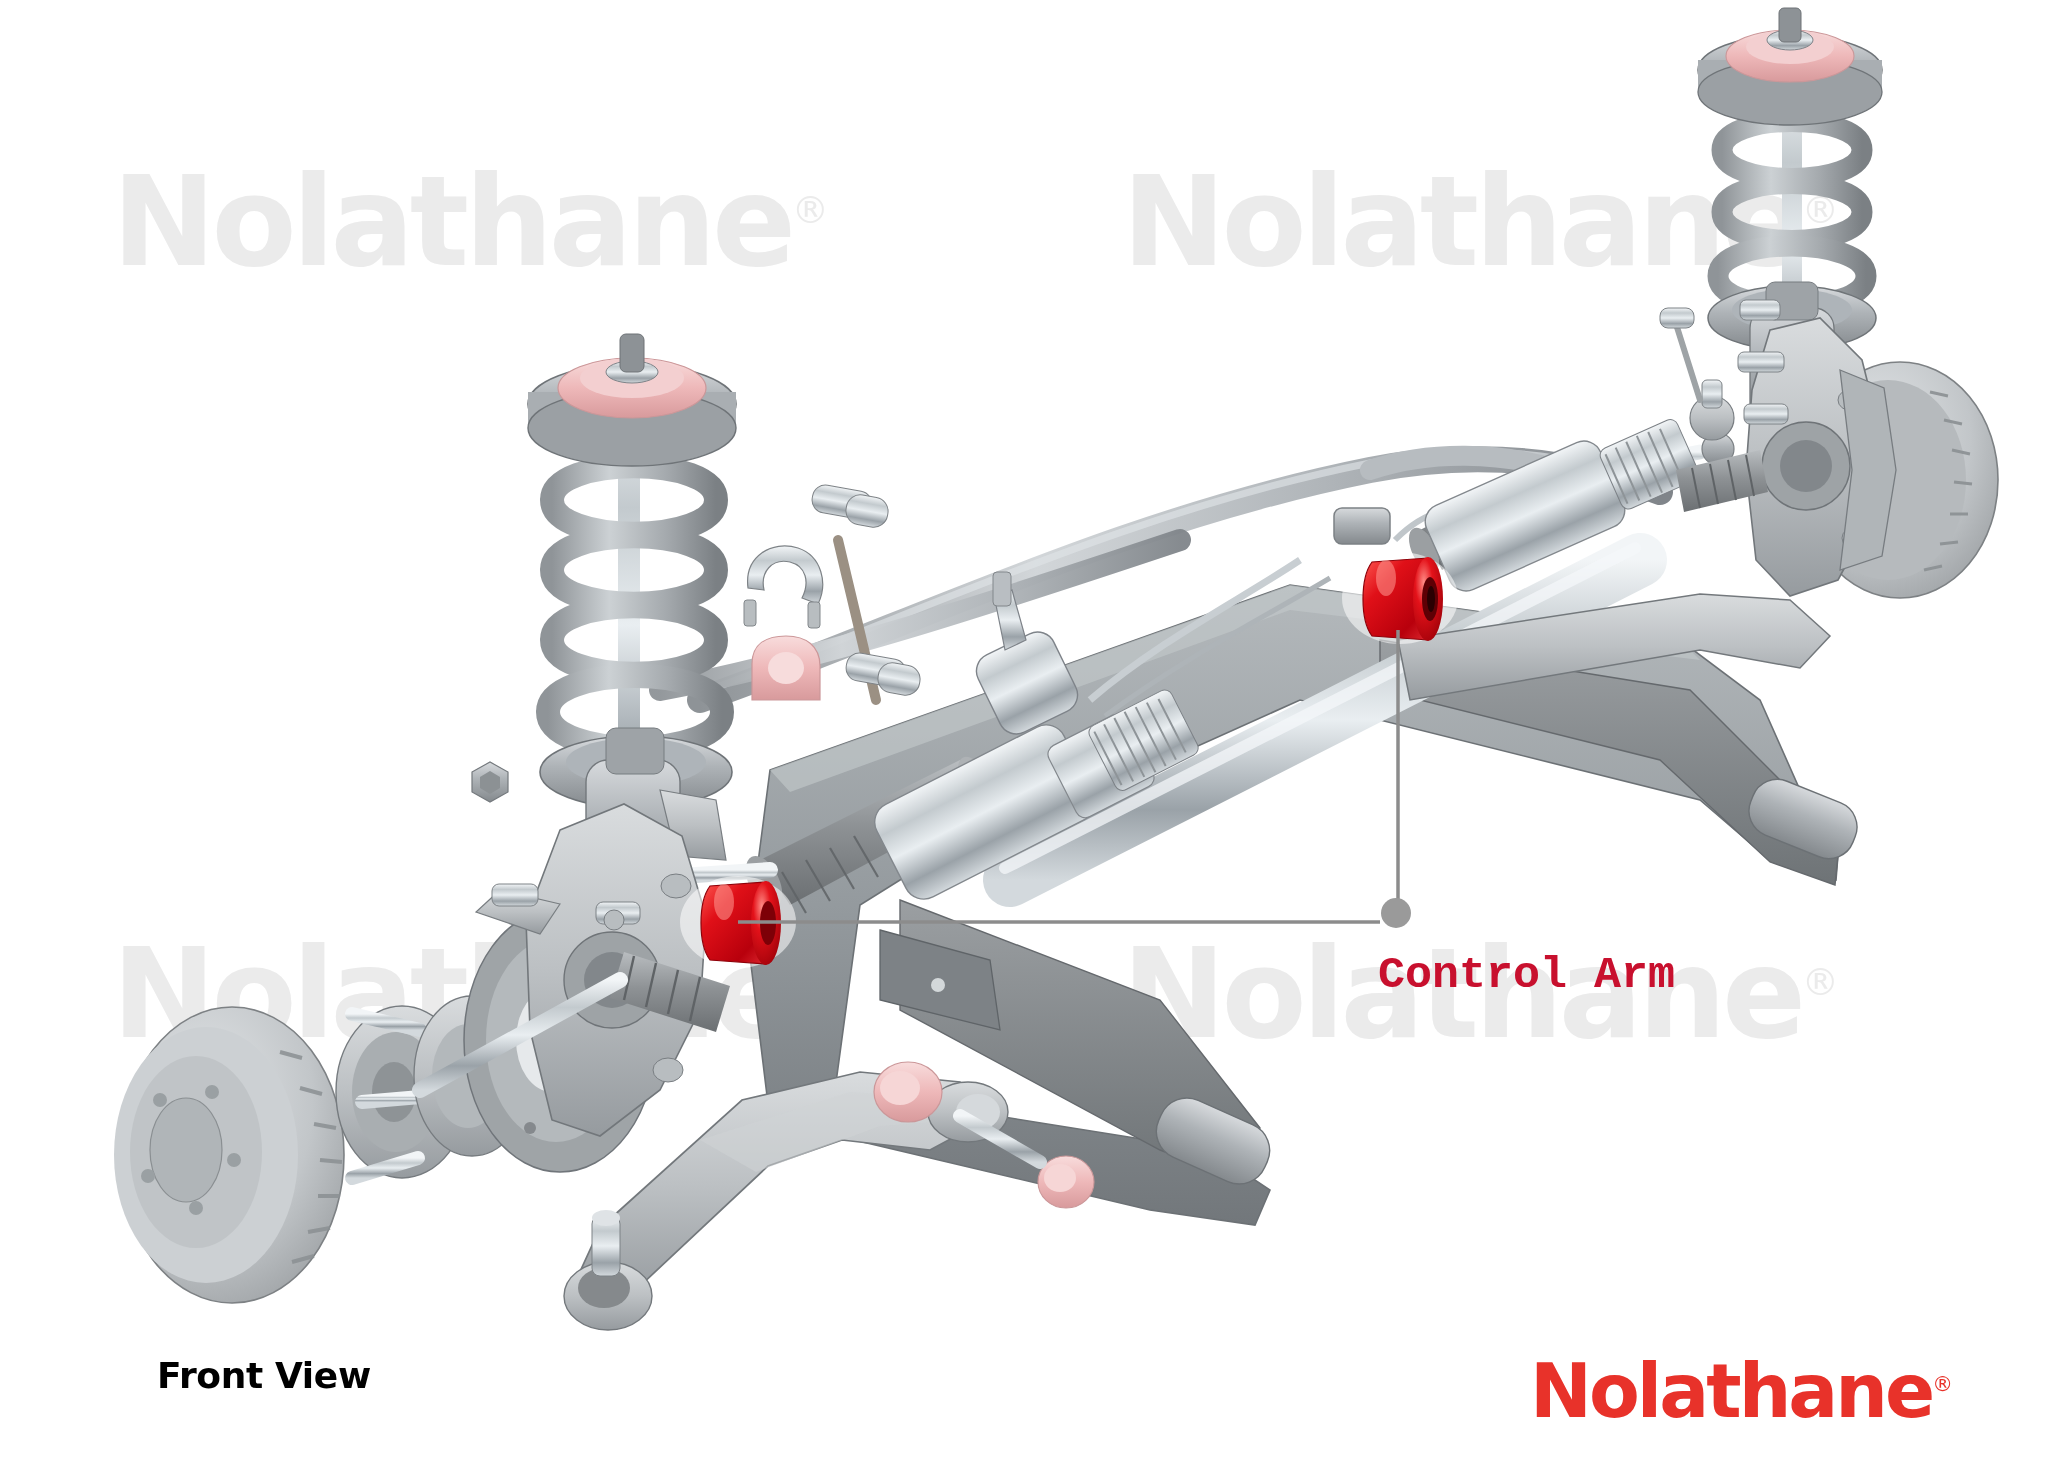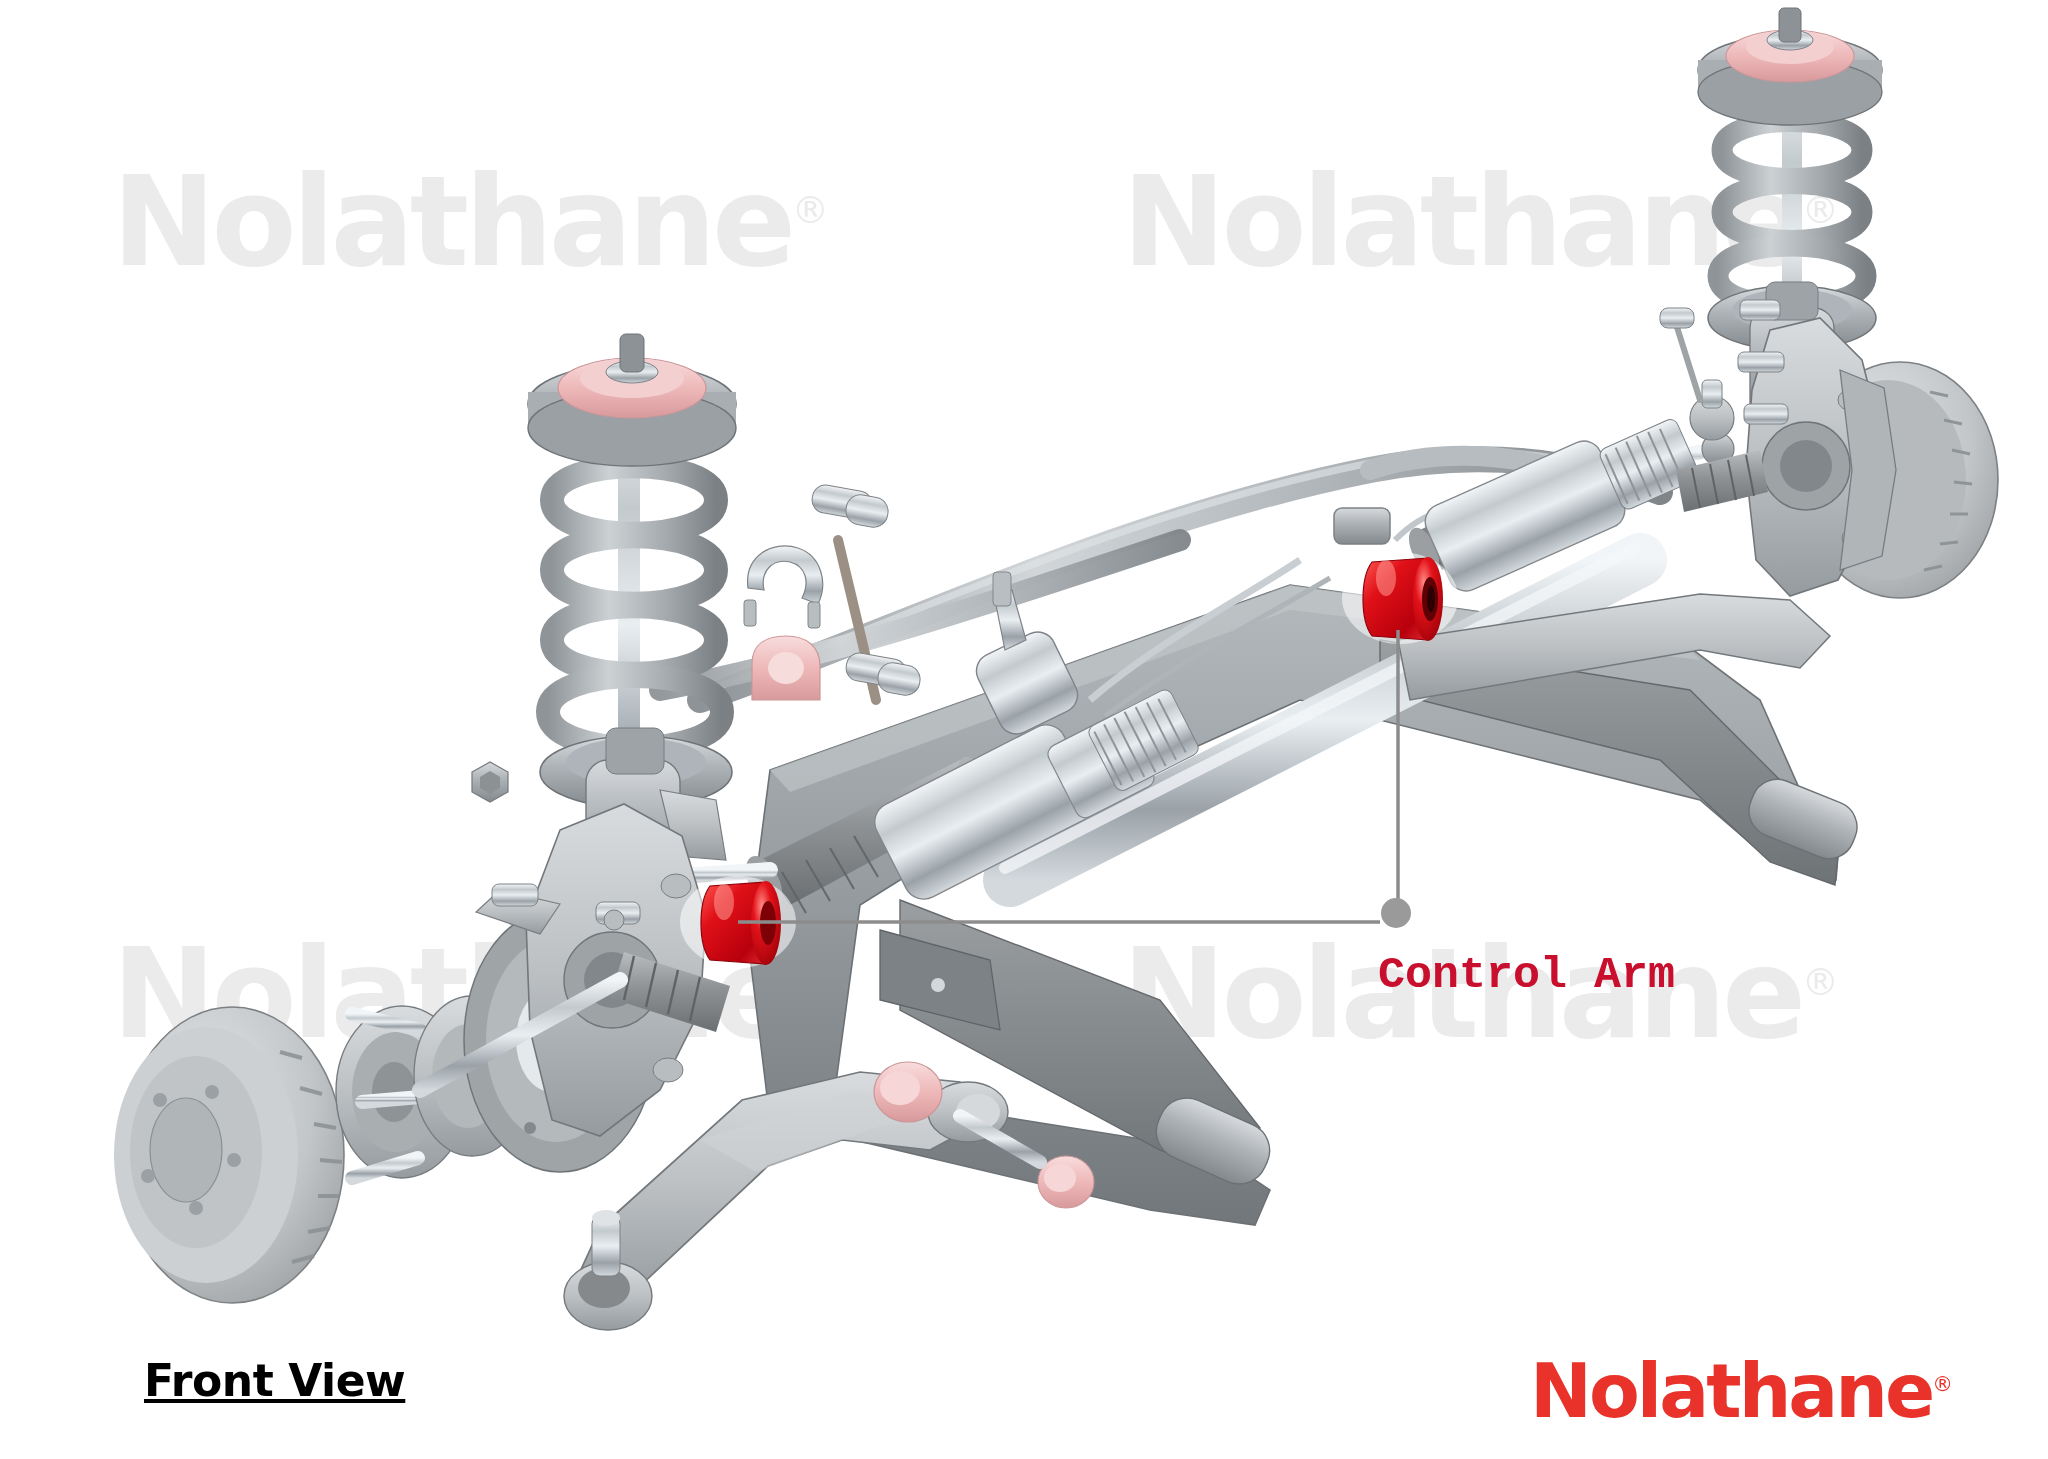--- a/index.html
+++ b/index.html
@@ -491,21 +491,21 @@
       <line x1="1398" y1="630" x2="1398" y2="900" stroke="#8c8c8c" stroke-width="3.5"></line>
       <line x1="738" y1="922" x2="1380" y2="922" stroke="#8c8c8c" stroke-width="3.5"></line>
       <circle cx="1396" cy="913" r="15" fill="#9a9a9a"></circle>
     </g>
   </svg>
 
   <div class="callout" style="left:1378px;top:950px;font-size:45px;">
     <span>Control Arm</span>
   </div>
 
-  <div class="frontview" style="left:144px;top:1355px;font-size:44px;text-decoration:underline;">
+  <div class="frontview" style="left:157px;top:1355px;font-size:36px;">
     <span>Front View</span>
   </div>
 
   <div class="logo" style="left:1530px;top:1348px;font-size:74px;">
     <span>Nolathane</span><span class="reg">®</span>
   </div>
 
 </div>
 
 </body></html>

